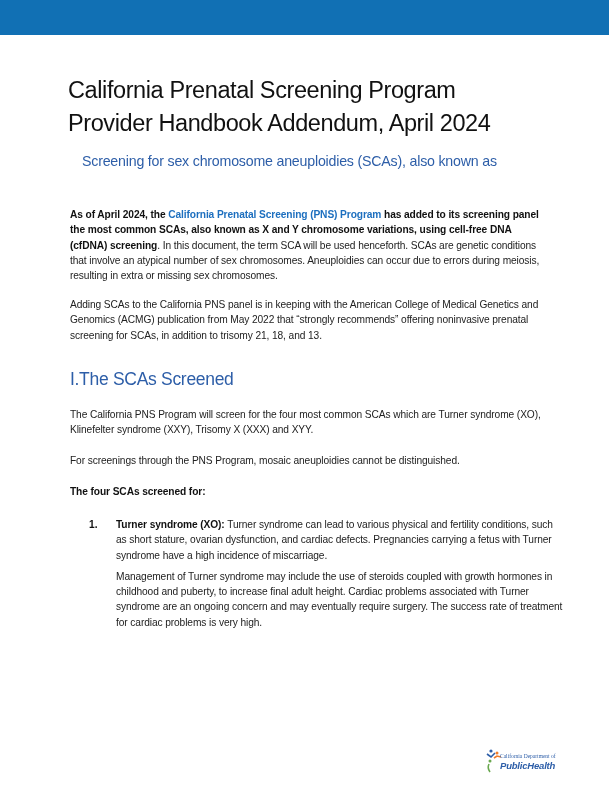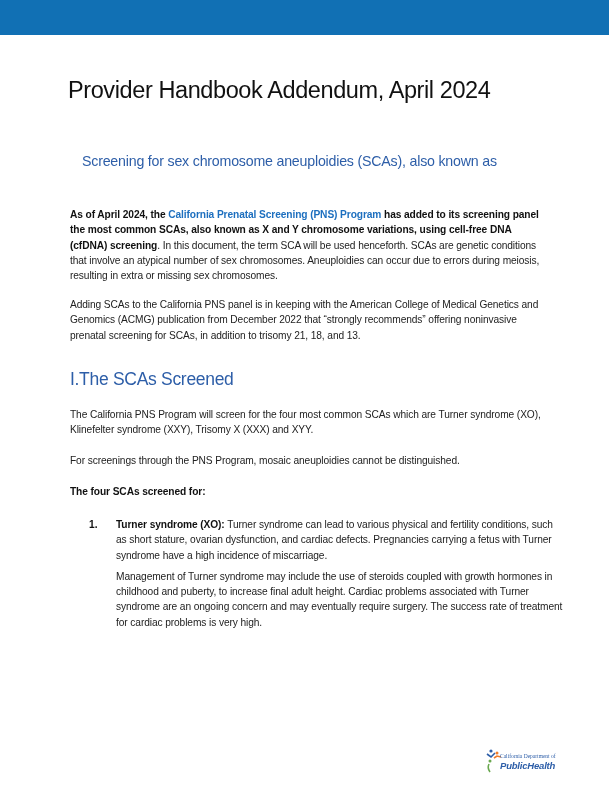--- a/index.html
+++ b/index.html
@@ -47,30 +47,31 @@
   .logo-figure { position: absolute; left: 0; top: 0; width: 16px; height: 26px; }
   .logo-small { position: absolute; left: 14px; top: 5px; font-family: "Liberation Serif", serif; font-size: 5.5px; color: #2d5ea8; white-space: nowrap; }
   .logo-big { position: absolute; left: 14px; top: 12px; font-size: 9.5px; font-weight: bold; color: #2d5ea8; white-space: nowrap; letter-spacing: -0.2px; font-style: italic; }
 </style>
 </head>
 <body>
 
 <div class="top-bar"></div>
 
 <div class="title">
+  <div>California Prenatal Screening Program</div>
   <div>Provider Handbook Addendum, April 2024</div>
 </div>
 
 <div class="subtitle">
   <div>Screening for sex chromosome aneuploidies (SCAs), also known as</div>
 </div>
 
 <div class="para" id="intro"><b>As of April 2024, the </b><a class="link">California Prenatal Screening (PNS) Program</a><b> has added to its screening panel the most common SCAs, also known as X and Y chromosome variations, using cell-free DNA (cfDNA) screening</b><span>. In this document, the term SCA will be used henceforth. SCAs are genetic conditions that involve an atypical number of sex chromosomes. Aneuploidies can occur due to errors during meiosis, resulting in extra or missing sex chromosomes.</span></div>
 
-<div class="para" id="acmg">Adding SCAs to the California PNS panel is in keeping with the American College of Medical Genetics and Genomics (ACMG) publication from December 2022 that “strongly recommends” offering noninvasive prenatal screening for SCAs, in addition to trisomy 21, 18, and 13.</div>
+<div class="para" id="acmg">Adding SCAs to the California PNS panel is in keeping with the American College of Medical Genetics and Genomics (ACMG) publication from May 2022 that “strongly recommends” offering noninvasive prenatal screening for SCAs, in addition to trisomy 21, 18, and 13.</div>
 
 <div class="section-heading">I.The SCAs Screened</div>
 
 <div class="para" id="screen-text">The California PNS Program will screen for the four most common SCAs which are Turner syndrome (XO), Klinefelter syndrome (XXY), Trisomy X (XXX) and XYY.</div>
 <div class="para" id="mosaic-text">For screenings through the PNS Program, mosaic aneuploidies cannot be distinguished.</div>
 <div class="para" id="four-label">The four SCAs screened for:</div>
 
 <div class="list-item">
   <span class="list-num">1.</span>
   <div class="list-body">

